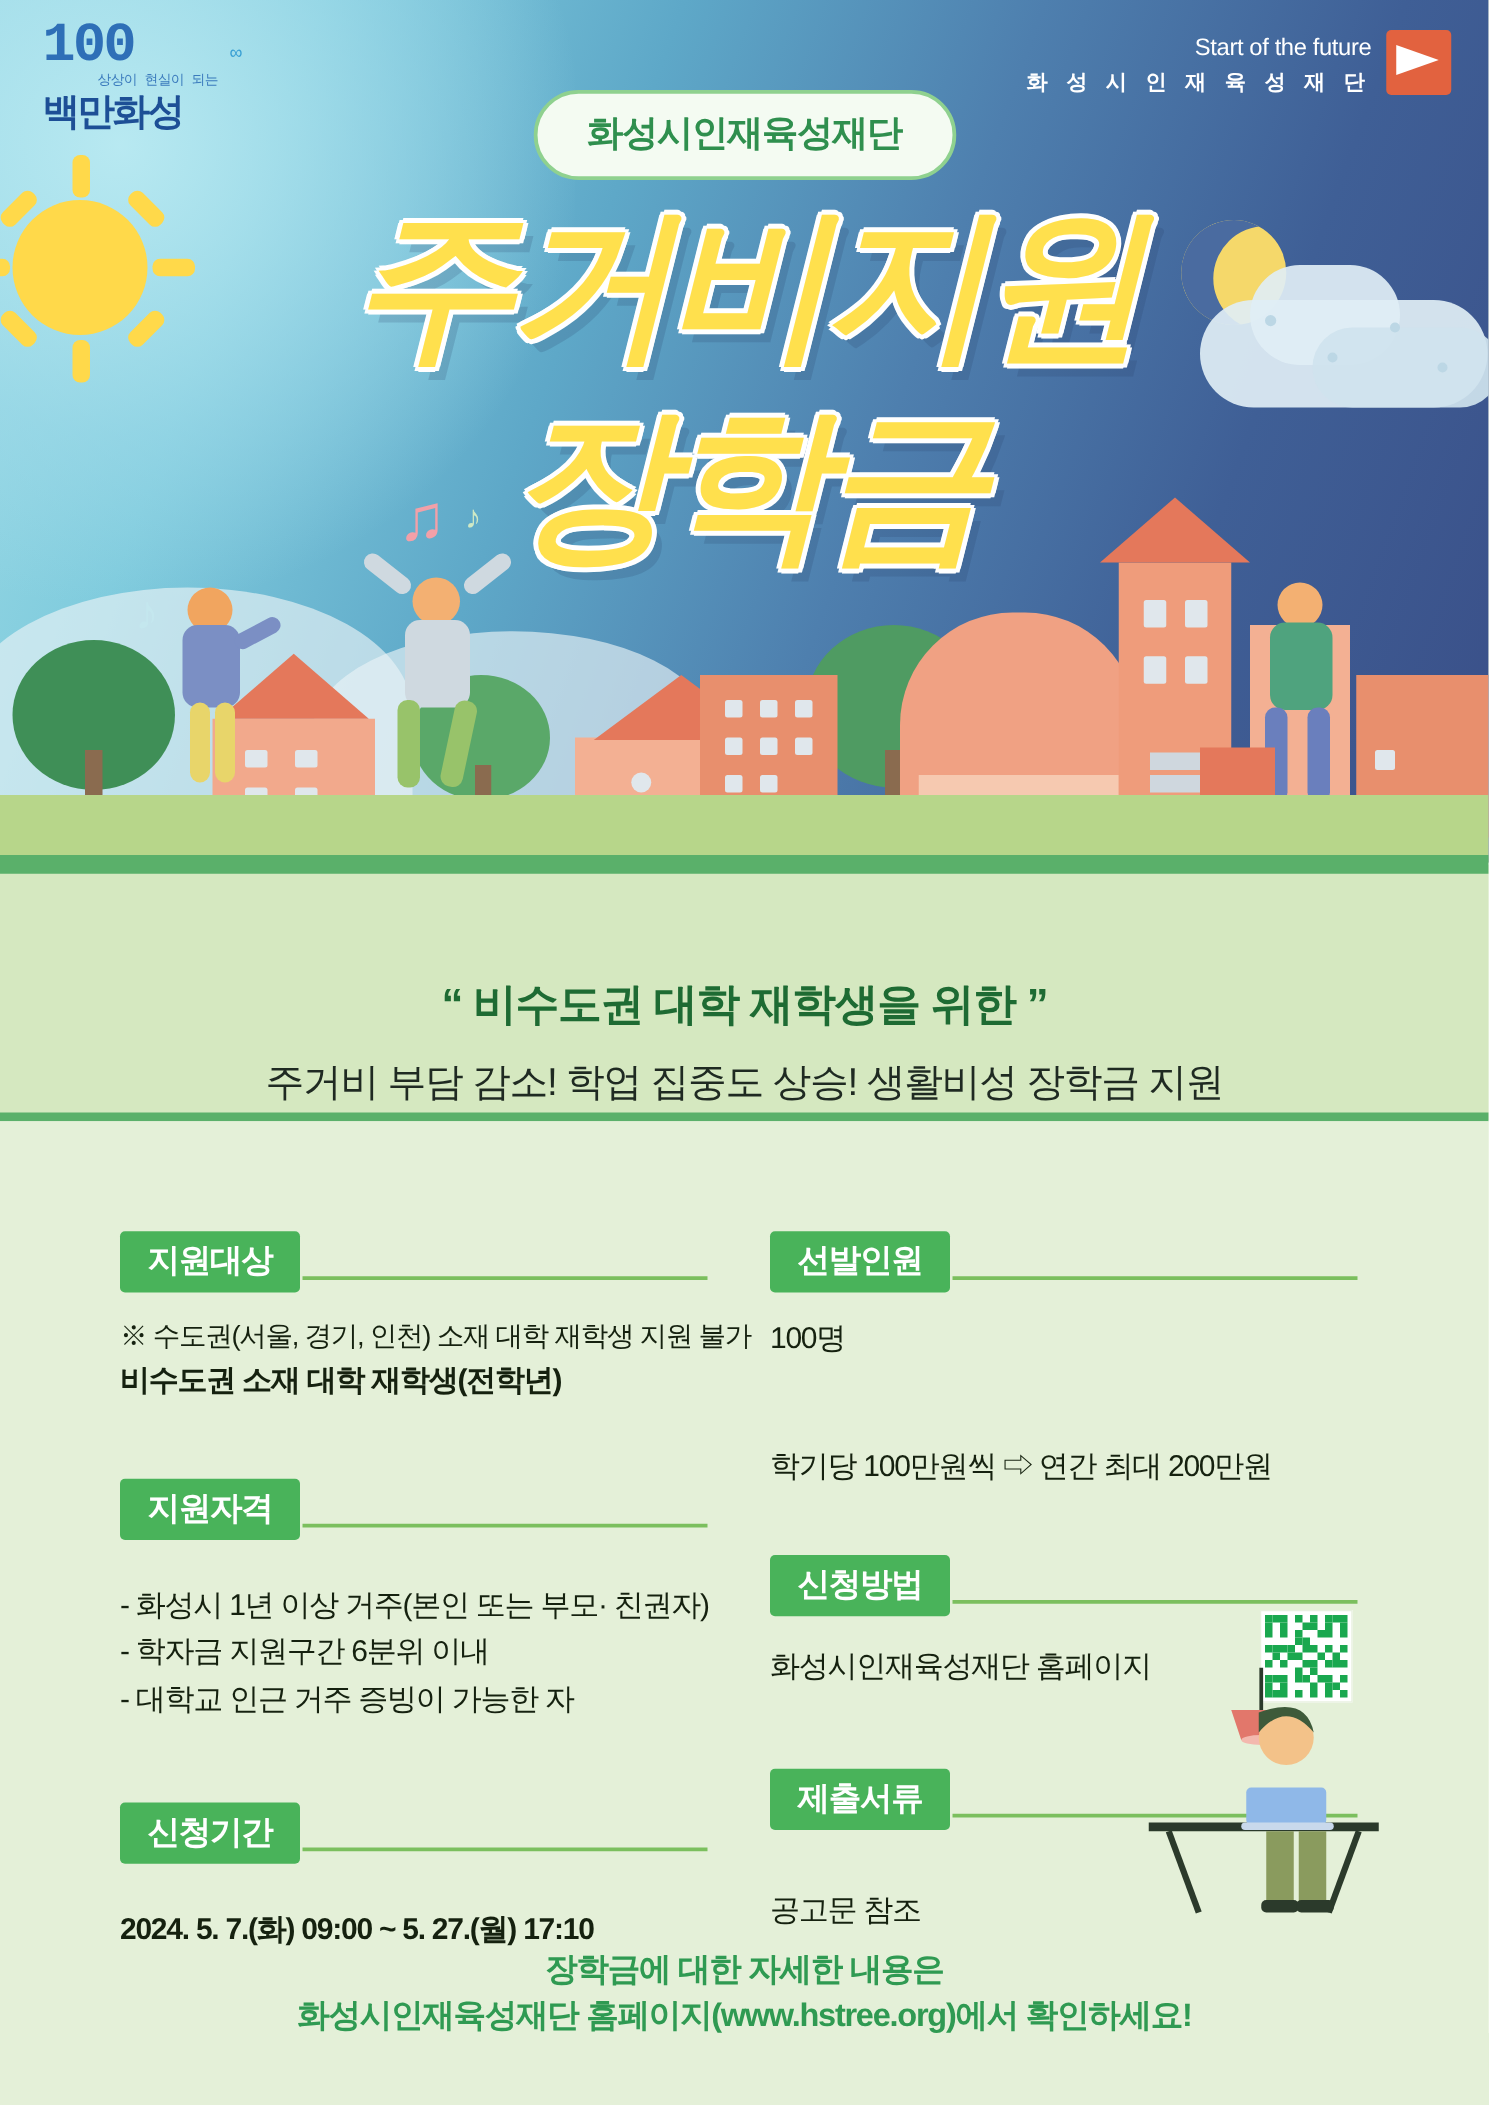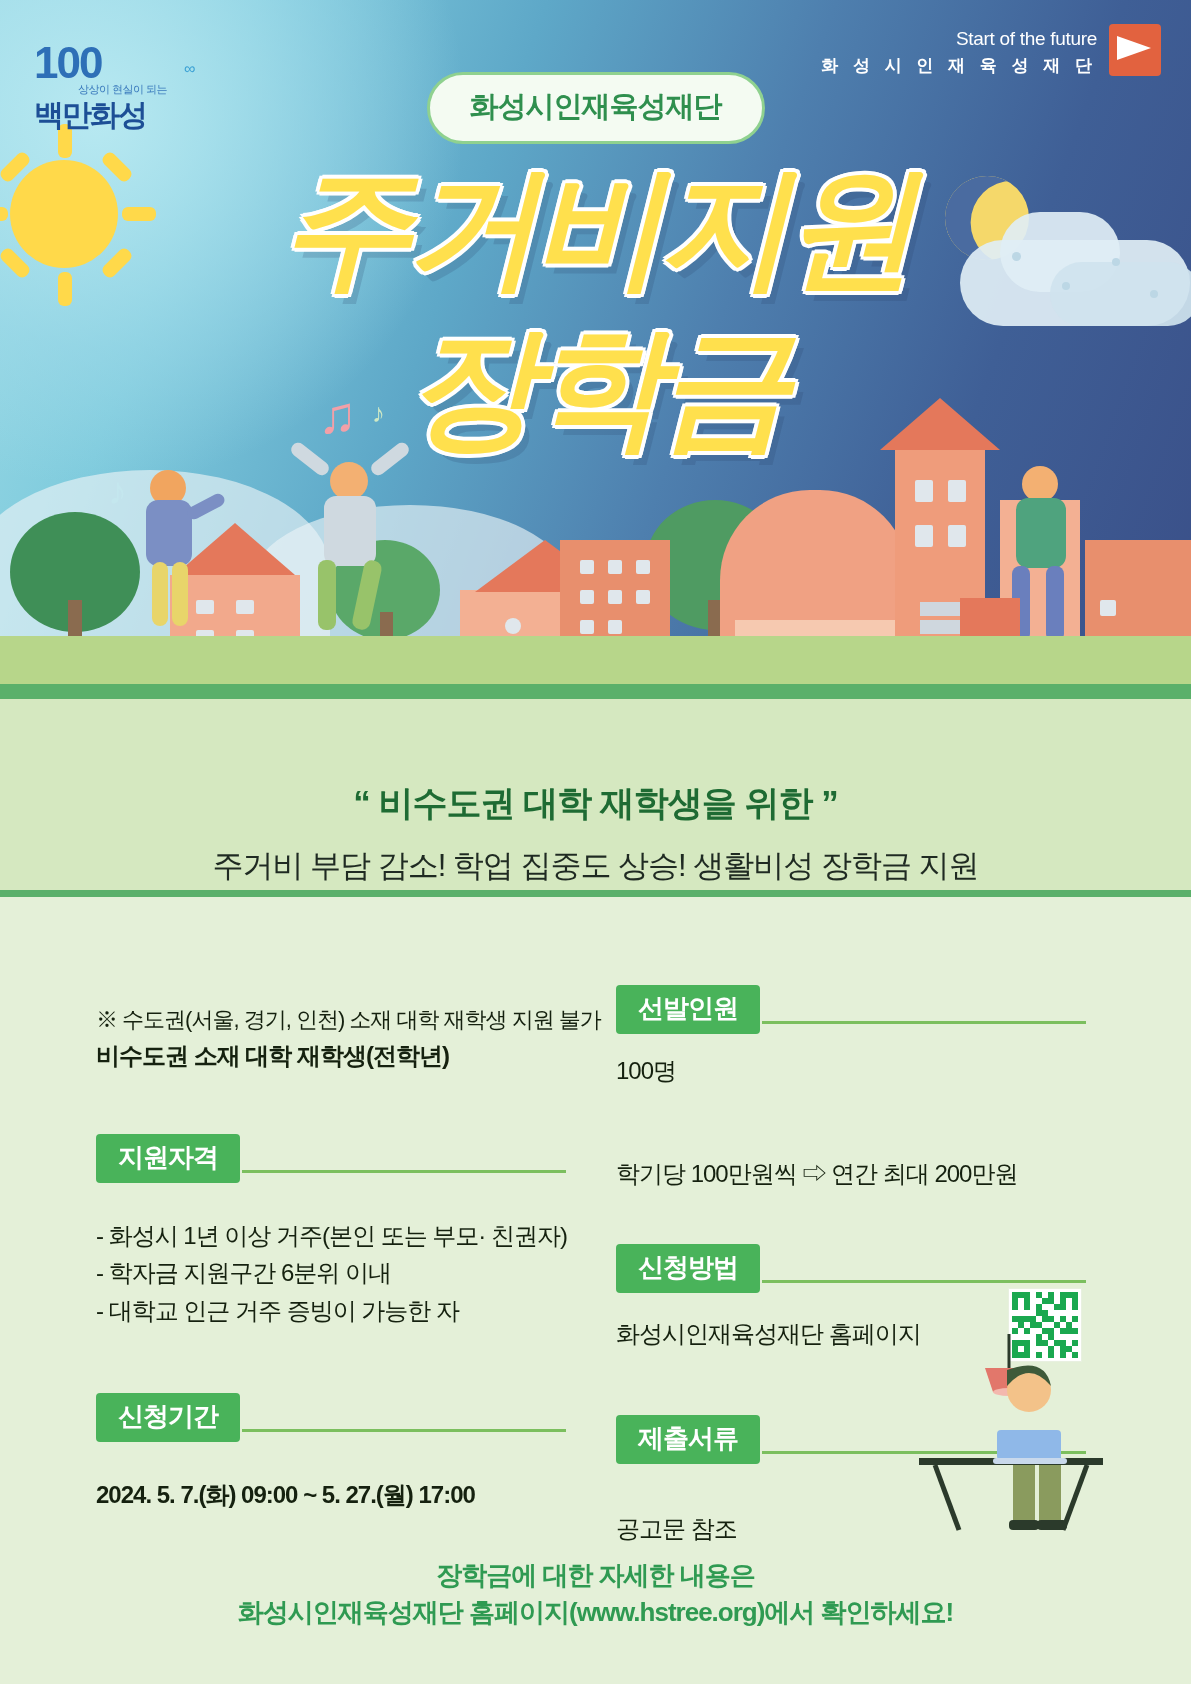--- a/index.html
+++ b/index.html
@@ -175,21 +175,21 @@
   .desk-illo { position: absolute; right: 70px; bottom: 150px; width: 220px; height: 200px; }
 
   
   .footer {
     position: absolute; left: 0; bottom: 52px; width: 1191px; text-align: center;
     color: #2f9a52; font-size: 26px; font-weight: bold; line-height: 1.45; letter-spacing: -1px;
   }
   .footer .fl2 { display: block; }
 
   
-  .logo-tl { position: absolute; left: 34px; top: 38px; width: 210px; height: 80px; }
+  .logo-tl { position: absolute; left: 34px; top: 12px; width: 210px; height: 80px; font-family: Liberation Mono, monospace; }
   .logo-100 { font-size: 44px; font-weight: bold; color: #2e6fb7; letter-spacing: -2px; }
   .logo-sub1 { font-size: 11px; color: #3b7bbd; letter-spacing: -0.5px; margin-left: 44px; margin-top: -6px; }
   .logo-main { font-size: 30px; font-weight: bold; color: #1d4f96; letter-spacing: -2px; margin-top: -2px; }
   .logo-swirl { position: absolute; left: 150px; top: 22px; font-size: 16px; color: #3aa0d4; }
 
   
   .logo-tr { position: absolute; right: 32px; top: 28px; text-align: right; }
   .logo-tr .ln1 { font-size: 19px; color: #ffffff; letter-spacing: -0.3px; }
   .logo-tr .ln2 { font-size: 17px; color: #ffffff; letter-spacing: 5px; font-weight: bold; margin-top: 4px; }
   .logo-tr-mark {
@@ -340,20 +340,24 @@
   <div class="quote-line-top"></div>
   <div class="quote-line-bottom"></div>
   <div class="quote-1">“ 비수도권 대학 재학생을 위한 ”</div>
   <div class="quote-2">주거비 부담 감소!  학업 집중도 상승!  생활비성 장학금 지원</div>
 
   <div class="body-bg"></div>
 
   <div class="col col-left">
 
     <div class="sec">
+      <div class="sec-head">
+        <span class="sec-tag">지원대상</span>
+        <span class="sec-rule"></span>
+      </div>
       <div class="sec-body">
         <div class="line small">※ 수도권(서울, 경기, 인천) 소재 대학 재학생 지원 불가</div>
         <div class="line bold">비수도권 소재 대학 재학생(전학년)</div>
       </div>
     </div>
 
     <div style="height:42px;"></div>
 
     <div class="sec">
       <div class="sec-head">
@@ -368,21 +372,21 @@
     </div>
 
     <div style="height:46px;"></div>
 
     <div class="sec">
       <div class="sec-head">
         <span class="sec-tag">신청기간</span>
         <span class="sec-rule"></span>
       </div>
       <div class="sec-body" style="margin-top:34px;">
-        <div class="line date-line">2024. 5. 7.(화) 09:00 ~ 5. 27.(월) 17:00</div>
+        <div class="line date-line">2024. 5. 7.(화) 09:00 ~ 5. 27.(월) 17:10</div>
       </div>
     </div>
   </div>
 
   <div class="col col-right">
 
     <div class="sec">
       <div class="sec-head">
         <span class="sec-tag">선발인원</span>
         <span class="sec-rule"></span>

